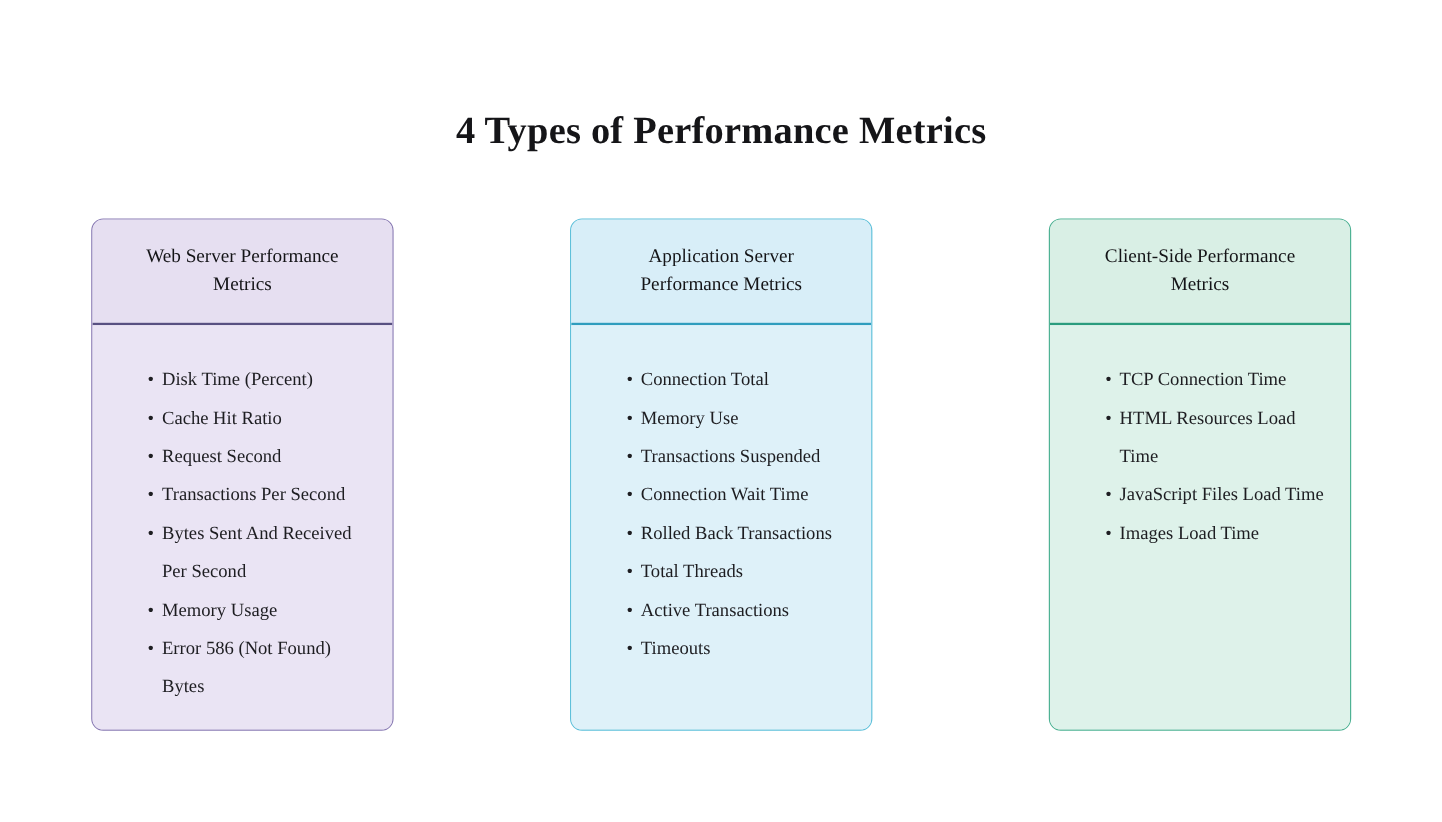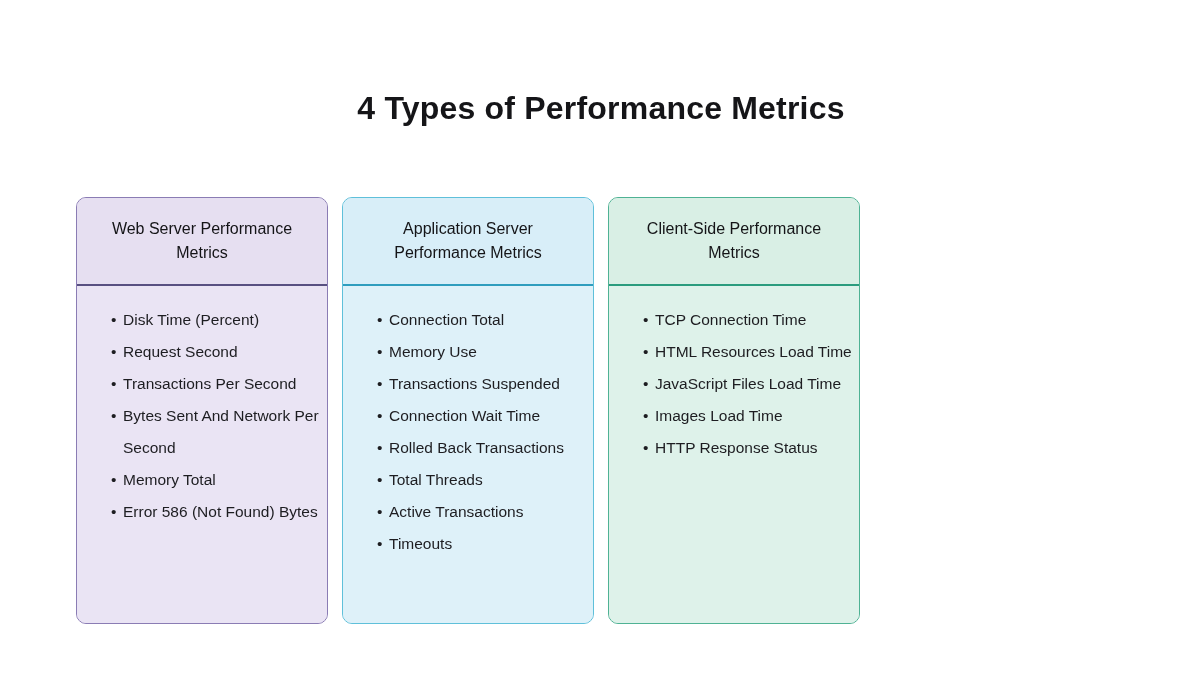--- a/index.html
+++ b/index.html
@@ -5,43 +5,44 @@
   html, body {
     margin: 0;
     padding: 0;
     background: #ffffff;
   }
   .page {
     position: relative;
     width: 1202px;
     height: 685px;
     background: #ffffff;
-    font-family: Liberation Sans, sans-serif;
+    font-family: Liberation Serif, serif;
     overflow: hidden;
     border-radius: 25px;
   }
   .page-title {
     position: absolute;
     top: 90px;
     left: 0;
     width: 100%;
     margin: 0;
     text-align: center;
     font-size: 32px;
     font-weight: 700;
     letter-spacing: 0.2px;
     color: #151518;
   }
   .cards-row {
     position: absolute;
-    top: 197px;
+    top: 182px;
     left: 76px;
-    width: 932px;
+    width: 1050px;
     display: flex;
     gap: 14px;
+    justify-content: space-between;
   }
   .card {
     box-sizing: border-box;
     width: 252px;
     height: 427px;
     border: 1.5px solid var(--border);
     border-radius: 10px;
     overflow: hidden;
     display: flex;
     flex-direction: column;
@@ -61,21 +62,21 @@
     font-size: 16px;
     line-height: 24px;
     color: #141417;
   }
   .card-body {
     flex: 1;
     padding: 18px 6px 0 34px;
     background: var(--body-bg);
   }
   .card-list {
-    margin: 0;
+    margin: 12px;
     padding: 0;
     list-style: none;
   }
   .card-list li {
     position: relative;
     padding-left: 12px;
     font-size: 15.5px;
     line-height: 32px;
     color: #1d1d21;
   }
@@ -99,24 +100,25 @@
 
 <div class="page">
   <h1 class="page-title">4 Types of Performance Metrics</h1>
 
   <div class="cards-row">
   <div class="card card-0" style="--border: #8a7cb4; --header-bg: #e6dff1; --body-bg: #eae4f4; --divider: #585081;">
     <div class="card-header">Web Server Performance Metrics</div>
     <div class="card-body">
       <ul class="card-list">
             <li>Disk Time (Percent)</li>
+            <li>Cache Hit Ratio</li>
             <li>Request Second</li>
             <li>Transactions Per Second</li>
-            <li>Bytes Sent And Network Per Second</li>
-            <li>Memory Total</li>
+            <li>Bytes Sent And Received Per Second</li>
+            <li>Memory Usage</li>
             <li>Error 586 (Not Found) Bytes</li>
           </ul>
     </div>
   </div>
 
   <div class="card card-1" style="--border: #5fc0da; --header-bg: #d8eef8; --body-bg: #def1f9; --divider: #2f9dbe;">
     <div class="card-header">Application Server Performance Metrics</div>
     <div class="card-body">
       <ul class="card-list">
             <li>Connection Total</li>
@@ -133,18 +135,17 @@
 
 
   <div class="card card-3" style="--border: #4fb294; --header-bg: #d9efe5; --body-bg: #def2ea; --divider: #2b9c7e;">
     <div class="card-header">Client-Side Performance Metrics</div>
     <div class="card-body">
       <ul class="card-list">
             <li>TCP Connection Time</li>
             <li>HTML Resources Load Time</li>
             <li>JavaScript Files Load Time</li>
             <li>Images Load Time</li>
-            <li>HTTP Response Status</li>
           </ul>
     </div>
   </div>
 </div>
 </div>
 
 </body></html>

